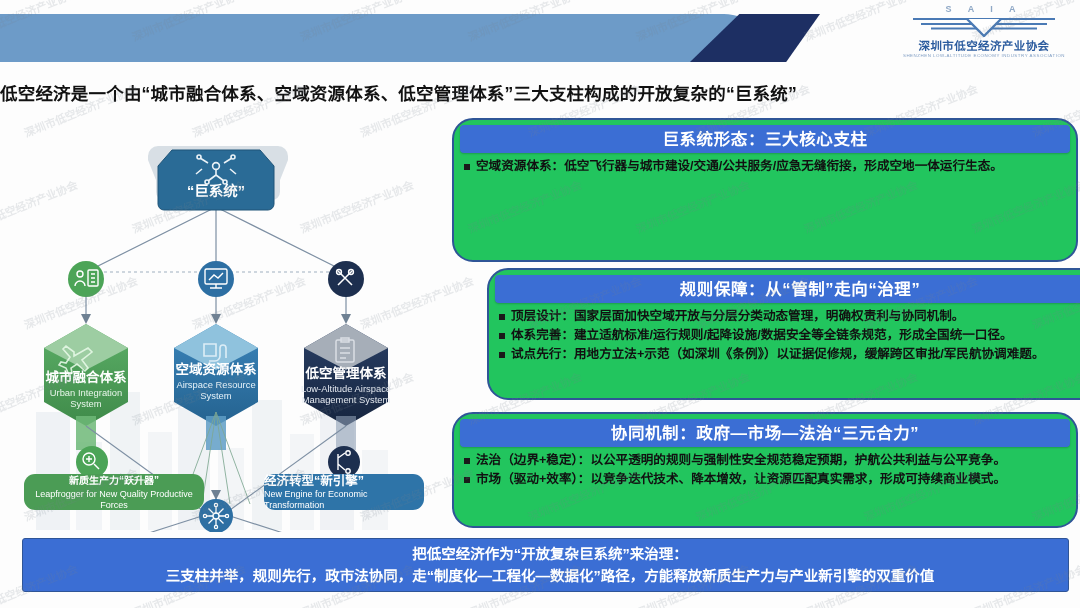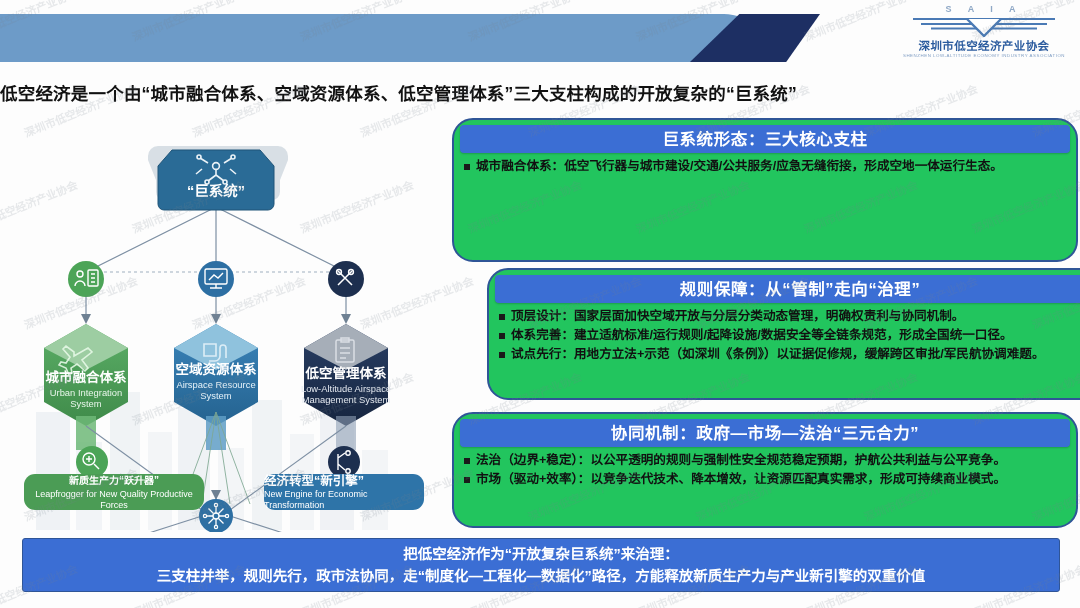--- a/index.html
+++ b/index.html
@@ -68,21 +68,21 @@
   .bullet .tx{flex:1 1 auto;}
 
   #panel-1{top:118px;height:140px;}
   #panel-2{top:268px;height:128px;margin-left:35px;}
   #panel-3{top:412px;height:112px;}
 
   
   .footer-banner{
     position:absolute;left:22px;top:538px;width:1036px;height:52px;
     background:#3b6ed4;border:1px solid #2f5597;border-radius:3px;
-    color:#ffffff;text-align:center;
+    color:#ffffff;text-align:center;padding-left:9px;
   }
   .fb-l1{font-size:14.5px;font-weight:bold;line-height:22px;padding-top:4px;white-space:nowrap;}
   .fb-l2{font-size:14.5px;font-weight:bold;line-height:22px;white-space:nowrap;}
 
   .copyright{
     position:absolute;left:0;top:592px;width:1080px;text-align:center;
     font-size:8.5px;color:#b7b7b7;letter-spacing:.3px;
   }
 
   
@@ -307,21 +307,21 @@
       <div style="font-size:12.5px;font-weight:bold;line-height:14px;">经济转型“新引擎”</div>
       <div style="font-size:9px;line-height:11px;margin-top:1px;">New Engine for Economic Transformation</div>
     </div>
   </div>
 
   <div class="panel" id="panel-1">
     <div class="panel-head">巨系统形态：三大核心支柱</div>
     <div class="panel-body">
       <div class="bullet">
         <span class="sq"></span>
-        <span class="tx">城市融合体系：低空飞行器与城市建设/交通/公共服务/应急无缝衔接，形成空地一体运行生态。</span>
+        <span class="tx">空域资源体系：低空飞行器与城市建设/交通/公共服务/应急无缝衔接，形成空地一体运行生态。</span>
       </div>
     </div>
   </div>
 
   <div class="panel" id="panel-2">
     <div class="panel-head">规则保障：从“管制”走向“治理”</div>
     <div class="panel-body">
       <div class="bullet">
         <span class="sq"></span>
         <span class="tx">顶层设计：国家层面加快空域开放与分层分类动态管理，明确权责利与协同机制。</span>

